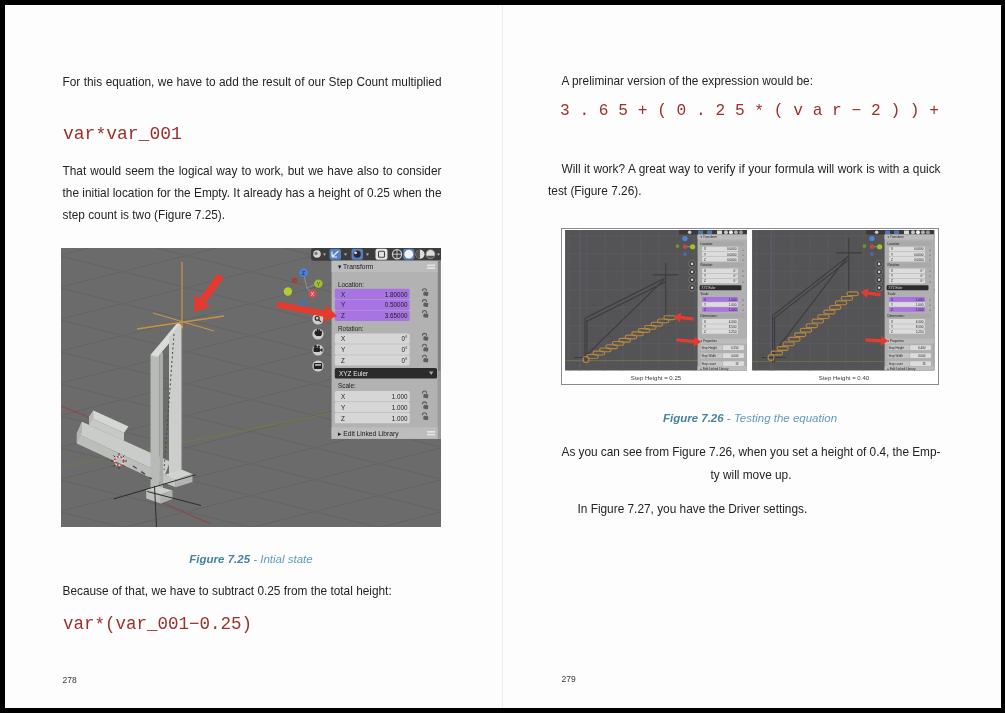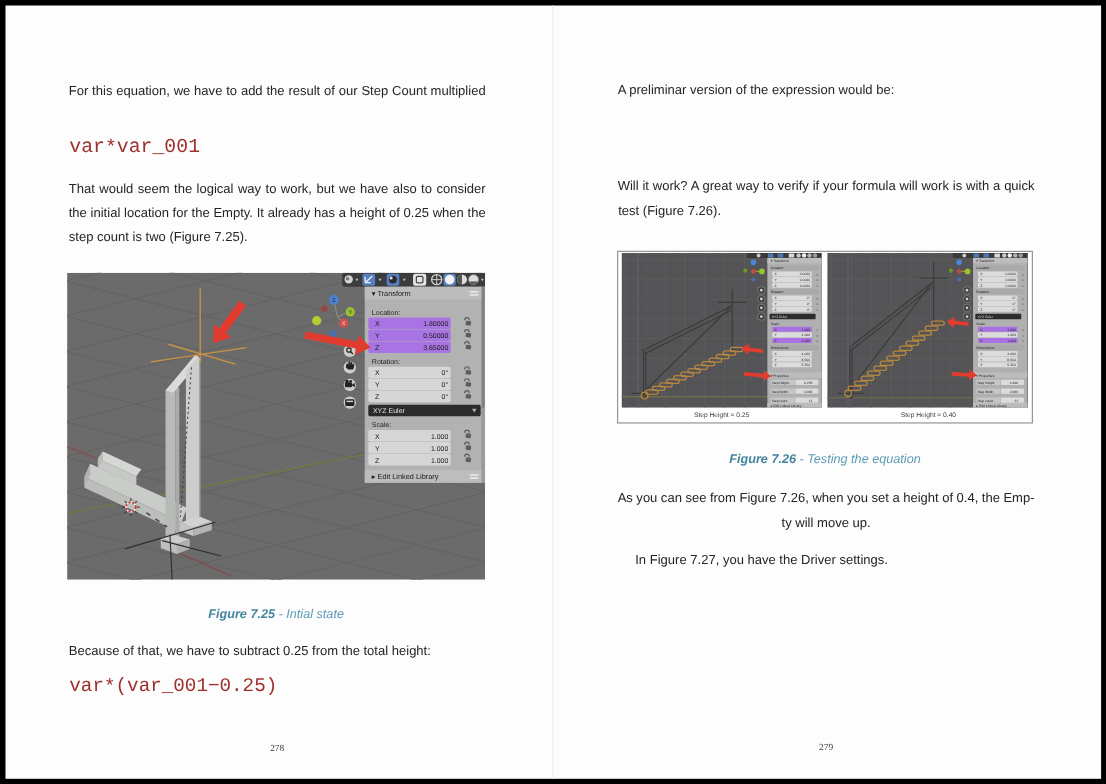--- a/index.html
+++ b/index.html
@@ -5,21 +5,21 @@
 body{width:1005px;height:713px;background:#000;position:relative;overflow:hidden;
      font-family:"Liberation Sans",sans-serif;}
 #wrap{position:absolute;left:0;top:0;width:1005px;height:520px;background:#000;filter:blur(0.45px);}
 .page{position:absolute;left:4.5px;top:4.5px;width:996px;height:703.5px;background:#fdfdfd;}
 .t{position:absolute;font-size:11.85px;line-height:1.117em;color:#242424;width:379px;white-space:nowrap;}
 .j{white-space:normal;text-align:justify;text-align-last:justify;}
 .code em{font-style:normal;position:relative;top:0.09em;}
 .code{position:absolute;font-family:"Liberation Mono",monospace;color:#9e2f2a;line-height:1.106em;white-space:nowrap;}
 .cap{position:absolute;font-style:italic;font-size:11.5px;line-height:1.117em;width:379px;text-align:center;color:#5f9cb8;}
 .cap b{color:#44849f;}
-.pgn{position:absolute;font-size:8.5px;line-height:1.117em;width:379px;text-align:center;color:#3a3a3a;font-family:Liberation Serif, serif;}
+.pgn{position:absolute;font-size:8.5px;line-height:1.117em;width:379px;text-align:left;color:#3a3a3a;}
 svg{position:absolute;display:block;}
 </style></head>
 <body>
 <div id="wrap">
 
 <div class="page"></div>
 
 <div style="position:absolute;left:502px;top:4.5px;width:1px;height:703.5px;background:#ededed;"></div>
 
 <div class="t j" style="left:62.5px;top:75.9px;">For this equation, we have to add the result of our Step Count multiplied</div>
@@ -192,24 +192,25 @@
 <div class="cap" style="left:61.5px;top:552.9px;"><b>Figure 7.25</b> - Intial state</div>
 
 <div class="t" style="left:62.5px;top:585.2px;">Because of that, we have to subtract 0.25 from the total height:</div>
 
 <div class="code" style="left:63px;top:614.6px;font-size:17.5px;">var<em>*</em>(var_001−0.25)</div>
 
 <div class="pgn" style="left:62.5px;top:675.9px;">278</div>
 
 <div class="t" style="left:561.5px;top:75.3px;">A preliminar version of the expression would be:</div>
 
+<div class="code j" style="left:560.0px;top:102.5px;font-size:16.2px;width:379px;">3 . 6 5 + ( 0 . 2 5 <em>*</em> ( v a r − 2 ) ) +</div>
 
 
 <div class="t j" style="left:561.5px;top:163.1px;">Will it work? A great way to verify if your formula will work is with a quick</div>
-<div class="t" style="left:562px;top:185.1px;">test (Figure 7.26).</div>
+<div class="t" style="left:548px;top:185.1px;">test (Figure 7.26).</div>
 
 <div style="position:absolute;left:561px;top:227.5px;width:376px;height:155.5px;background:#fff;border:1px solid #8a8a8a;"></div>
 
 <svg style="left:564.5px;top:230px;" width="182.5" height="140.5" viewBox="0 0 183 141">
       <rect x="0" y="0" width="183" height="141" fill="#545456"></rect>
       <path d="M4,0V141 M22,0V141 M40,0V141 M58,0V141 M76,0V141 M94,0V141 M112,0V141 M130,0V141 M148,0V141 M166,0V141 M0,6H183 M0,24H183 M0,42H183 M0,60H183 M0,78H183 M0,96H183 M0,114H183 M0,132H183" stroke="#5d5d5f" stroke-width="0.8" fill="none"></path>
       <line x1="15" y1="0" x2="15" y2="141" stroke="#59616e" stroke-width="1.2"></line>
       <line x1="0" y1="131" x2="133" y2="131" stroke="#6f6f45" stroke-width="1"></line>
       <path d="M21,88 L101,48 M21,92 L101,52 M20,127 L99,50 M20,88 V133 M22,90 V133 M9,128 H33 M101,33 V92 M88,45 H114" stroke="#3c3c3e" stroke-width="1.1" fill="none"></path>
       <circle cx="21.0" cy="130.0" r="3.0" fill="none" stroke="#b8873f" stroke-width="1.15"></circle>

